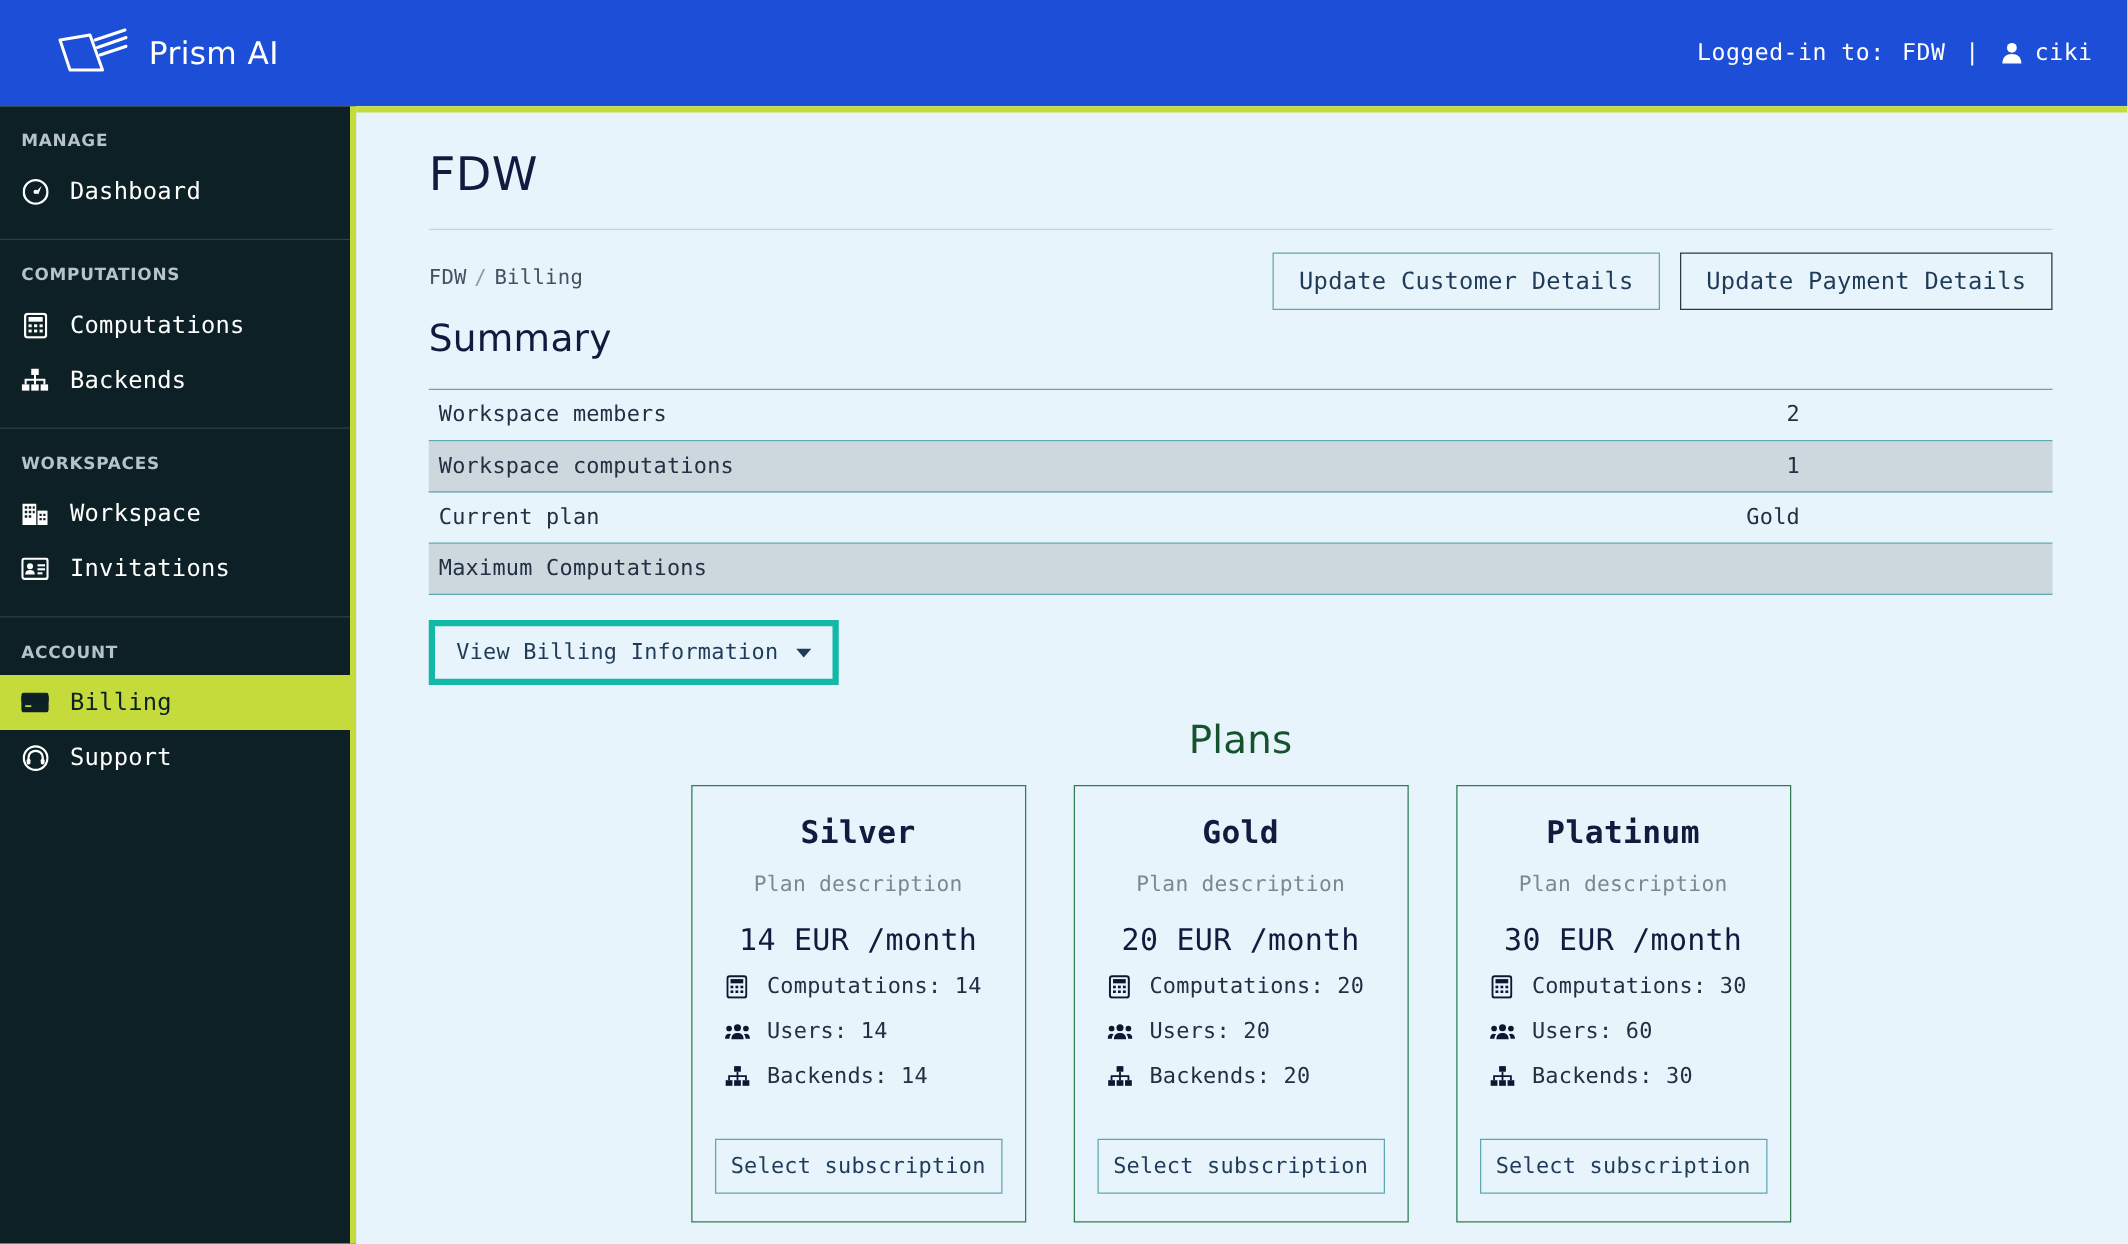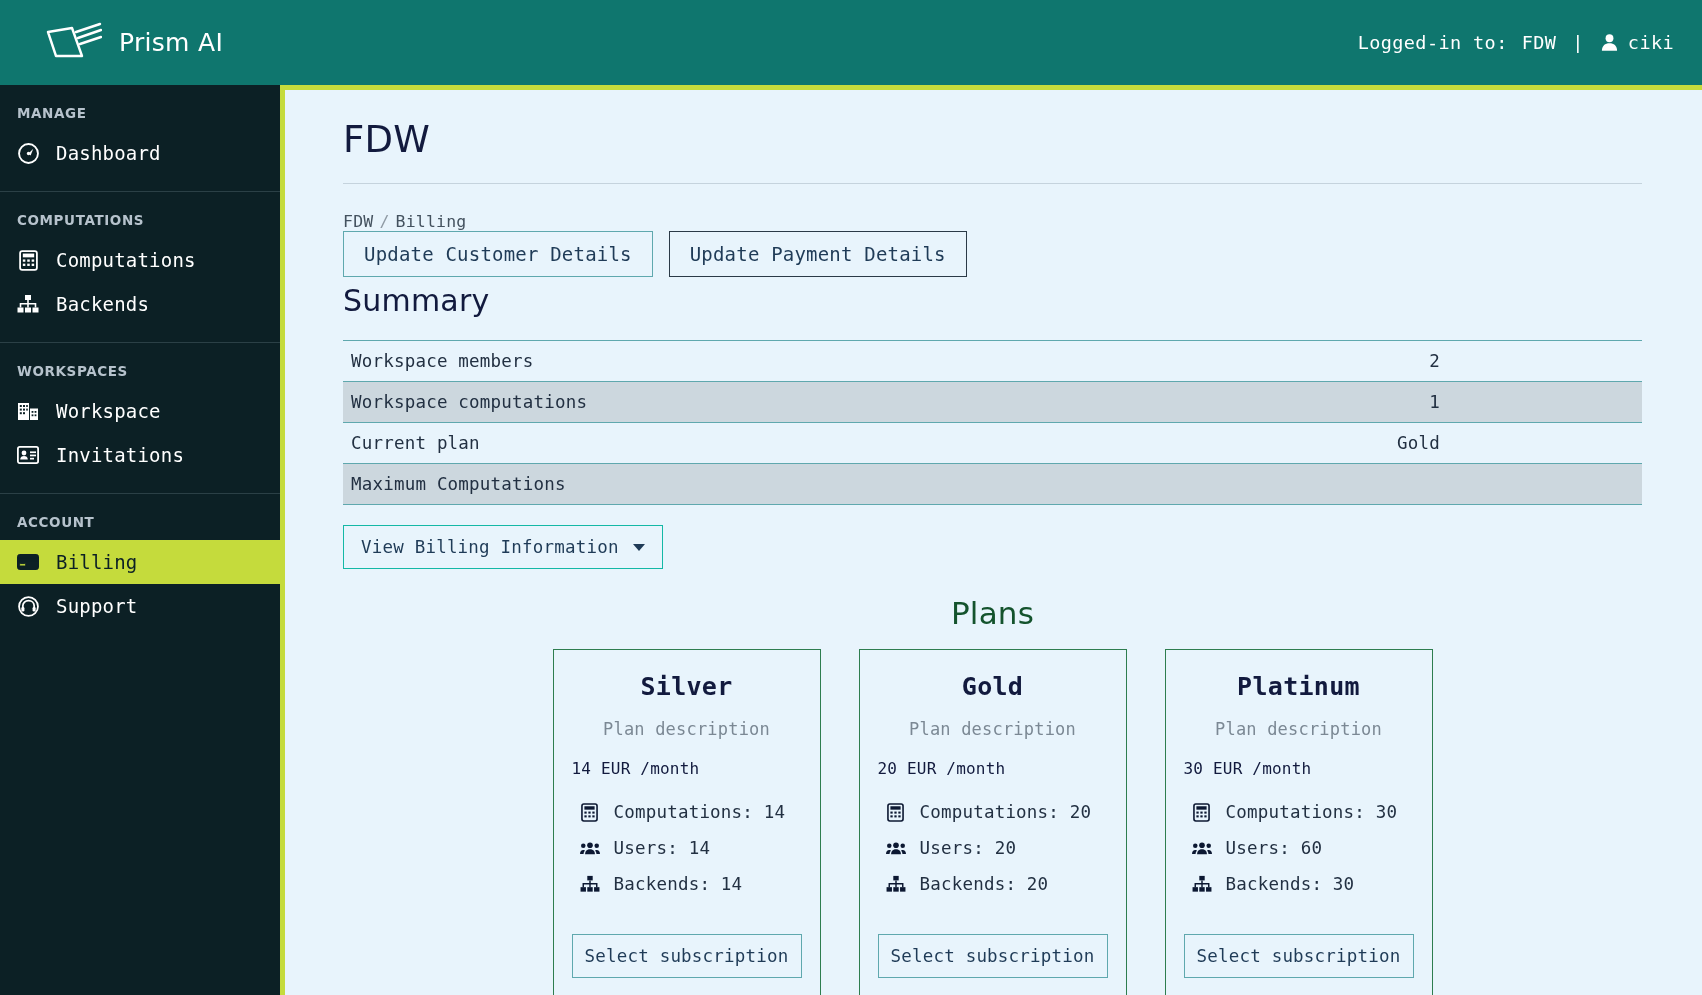--- a/index.html
+++ b/index.html
@@ -16,21 +16,21 @@
     position: relative;
     width: 1702px;
     height: 995px;
     display: flex;
     flex-direction: column;
   }
 
   
   .topbar {
     height: 85px;
-    background: #0f766e;
+    background: #1d4ed8;
     display: flex;
     align-items: center;
     justify-content: space-between;
     padding: 0 28px 0 46px;
     flex: 0 0 85px;
   }
   .brand {
     display: flex;
     align-items: center;
     gap: 17px;
@@ -128,21 +128,20 @@
   }
   .title-rule {
     border-top: 1px solid #c5d3dd;
     margin-bottom: 18px;
   }
 
   .crumb-row {
     display: flex;
     align-items: flex-start;
     justify-content: space-between;
-    flex-direction: column;
   }
   .breadcrumb {
     font-size: 16.5px;
     color: #4a5866;
     letter-spacing: 0.2px;
     padding-top: 10px;
   }
   .breadcrumb .crumb-link { color: #44525f; }
   .breadcrumb .crumb-sep { color: #8f9aa4; margin: 0 6px; }
   .breadcrumb .crumb-cur { color: #44525f; }
@@ -188,21 +187,21 @@
   .summary-table td.val {
     text-align: right;
     padding-right: 202px;
     white-space: nowrap;
   }
 
   .dropdown-btn {
     display: inline-flex;
     align-items: center;
     gap: 14px;
-    border: 1px solid #14b8a6;
+    border: 5px solid #14b8a6;
     background: transparent;
     color: #1f3b57;
     font-family: "DejaVu Sans Mono", monospace;
     font-size: 17.5px;
     padding: 11px 17px;
     cursor: pointer;
     letter-spacing: 0.2px;
   }
   .caret {
     width: 0; height: 0;
@@ -244,24 +243,24 @@
     margin-bottom: 18px;
   }
   .plan-desc {
     text-align: center;
     font-size: 17px;
     color: #7b8894;
     margin-bottom: 20px;
     letter-spacing: 0.2px;
   }
   .plan-price {
-    text-align: left;
-    font-size: 16px;
+    text-align: center;
+    font-size: 24px;
     color: #121a3e;
-    margin-bottom: 24px;
+    margin-bottom: 13px;
     letter-spacing: 0.2px;
     white-space: nowrap;
   }
   .feature-list { margin-bottom: 40px; }
   .feature {
     display: flex;
     align-items: center;
     gap: 14px;
     margin-bottom: 16px;
     padding-left: 8px;

